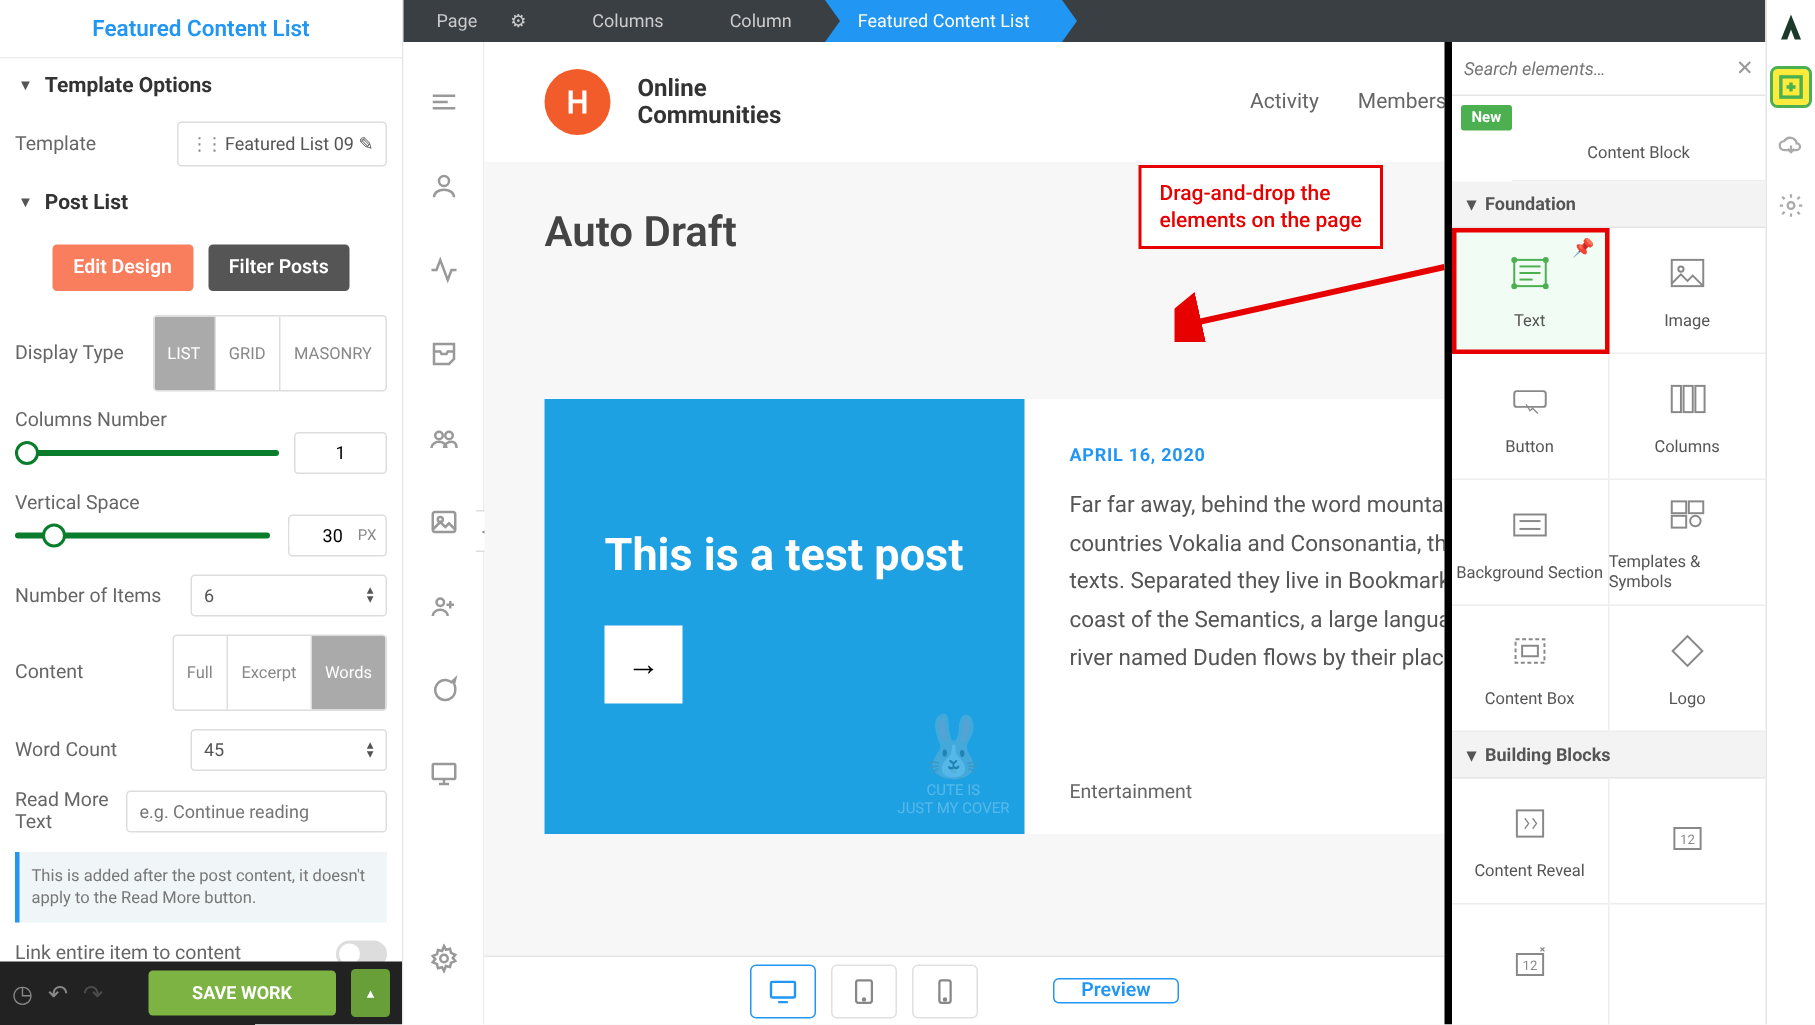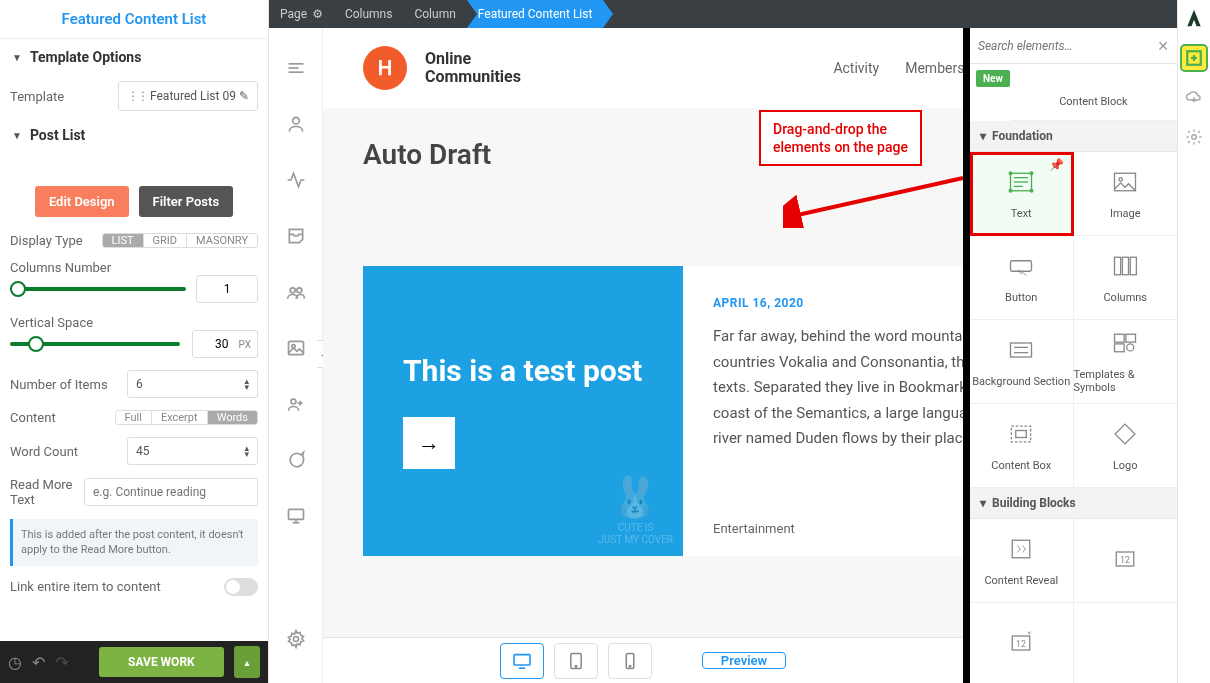--- a/index.html
+++ b/index.html
@@ -8,25 +8,25 @@
 
 .left-panel { position: absolute; left: 0; top: 0; width: 269px; height: 683px; background: #fff; border-right: 1px solid #e5e5e5; display: flex; flex-direction: column; }
 .left-header { padding: 10px; text-align: center; color: #2196F3; font-weight: 600; font-size: 15px; border-bottom: 1px solid #eee; }
 .acc-head { display: flex; align-items: center; padding: 10px 12px; font-weight: 700; font-size: 14px; color: #333; cursor: pointer; }
 .acc-head .caret { margin-right: 8px; font-size: 10px; color: #555; }
 .row { display: flex; align-items: center; padding: 6px 10px; gap: 4px; font-size: 13px; color: #666; }
 .row .label { flex: 1; }
 .template-input { flex: 0 0 140px; height: 30px; border: 1px solid #ddd; border-radius: 3px; display: flex; align-items: center; padding: 0 8px; font-size: 12px; color: #555; justify-content: space-between; }
 .template-input .dots { letter-spacing: -2px; color: #888; }
 .post-list-btns { display: flex; gap: 10px; padding: 10px; justify-content: center; }
-.btn { border: none; border-radius: 3px; padding: 8px 14px; font-size: 13px; font-weight: 600; cursor: pointer; margin-top: 23px; }
+.btn { border: none; border-radius: 3px; padding: 8px 14px; font-size: 13px; font-weight: 600; cursor: pointer; }
 .btn-orange { background: #f97e5d; color: #fff; }
 .btn-dark { background: #555; color: #fff; }
 .seg { display: flex; border: 1px solid #ddd; border-radius: 3px; overflow: hidden; }
-.seg span { padding: 0 9px; font-size: 11px; color: #888; border-right: 1px solid #ddd; cursor: pointer; }
+.seg span { padding: 18px 9px; font-size: 11px; color: #888; border-right: 1px solid #ddd; cursor: pointer; }
 .seg span:last-child { border-right: none; }
 .seg .sel { background: #aaa; color: #fff; }
 .slider-wrap { padding: 6px 10px; }
 .slider-track { height: 4px; background: #0a7d2c; border-radius: 2px; position: relative; margin: 10px 0; }
 .slider-thumb { width: 16px; height: 16px; border-radius: 50%; background: #fff; border: 2px solid #0a7d2c; position: absolute; top: -6px; }
 .num-input { width: 62px; height: 28px; border: 1px solid #ddd; border-radius: 3px; text-align: center; font-size: 12px; }
 .unit-input { display: flex; align-items: center; border: 1px solid #ddd; border-radius: 3px; height: 28px; }
 .unit-input input { border: none; width: 40px; text-align: right; padding-right: 4px; font-size: 12px; }
 .unit-input .unit { font-size: 10px; color: #888; padding: 0 6px; }
 .dropdown { flex: 1; height: 28px; border: 1px solid #ddd; border-radius: 3px; padding: 0 8px; font-size: 12px; display: flex; align-items: center; justify-content: space-between; color: #555; }
@@ -40,21 +40,21 @@
 .save-caret { background: #689f38; width: 26px; height: 32px; border-radius: 3px; display: flex; align-items: center; justify-content: center; color: #fff; cursor: pointer; font-size: 10px; }
 
 
 .icon-strip { position: absolute; left: 269px; top: 28px; width: 54px; height: 655px; background: #fff; border-right: 1px solid #eee; display: flex; flex-direction: column; align-items: center; padding-top: 30px; gap: 32px; }
 .icon-strip .sicon { color: #999; cursor: pointer; }
 .icon-strip .sicon svg { width: 20px; height: 20px; }
 .collapse-handle { position: absolute; left: 317px; top: 340px; width: 14px; height: 28px; background: #fff; border: 1px solid #ddd; border-left: none; border-radius: 0 4px 4px 0; display: flex; align-items: center; justify-content: center; font-size: 10px; color: #888; cursor: pointer; }
 
 
 .top-bar { position: absolute; left: 269px; top: 0; right: 33px; height: 28px; background: #3a3f44; display: flex; align-items: center; font-size: 12px; color: #ccc; }
-.crumb { padding: 0 11px; height: 28px; display: flex; align-items: center; gap: 5px; position: relative; cursor: pointer; }
+.crumb { padding: 0 22px; height: 28px; display: flex; align-items: center; gap: 22px; position: relative; cursor: pointer; }
 .crumb::after { content: ""; position: absolute; right: -10px; top: 0; width: 0; height: 0; border-top: 14px solid transparent; border-bottom: 14px solid transparent; border-left: 10px solid #3a3f44; z-index: 1; }
 .crumb.active { background: #2196F3; color: #fff; }
 .crumb.active::after { border-left-color: #2196F3; }
 
 
 .canvas { position: absolute; left: 323px; top: 28px; right: 33px; bottom: 0; background: #f7f7f7; overflow: hidden; }
 .site-header { height: 80px; display: flex; align-items: center; padding: 0 40px; gap: 18px; background: #fff; }
 .logo { width: 44px; height: 44px; border-radius: 50%; background: #f25b2a; display: flex; align-items: center; justify-content: center; }
 .logo-inner { color: #fff; font-weight: 900; font-size: 20px; }
 .brand { font-weight: 700; font-size: 16px; line-height: 1.1; color: #333; }
@@ -78,21 +78,21 @@
 .annot-box { position: absolute; border: 2px solid #e60000; background: #fff; padding: 8px 12px; color: #e60000; font-size: 14px; line-height: 1.3; font-weight: 500; }
 .annot-arrow { position: absolute; }
 
 
 .bottom-bar { position: absolute; left: 323px; right: 247px; bottom: 0; height: 46px; background: #fff; border-top: 1px solid #e5e5e5; display: flex; align-items: center; justify-content: center; gap: 10px; }
 .device-btn { width: 44px; height: 36px; border: 1px solid #e0e0e0; border-radius: 4px; display: flex; align-items: center; justify-content: center; cursor: pointer; color: #888; }
 .device-btn.active { color: #2196F3; border-color: #2196F3; }
 .preview-btn { margin-left: 40px; padding: 0 18px; border: 1px solid #2196F3; color: #2196F3; border-radius: 4px; background: #fff; font-weight: 600; font-size: 13px; cursor: pointer; }
 
 
-.right-panel { position: absolute; right: 33px; top: 28px; width: 214px; bottom: 0; background: #fff; border-left: 7px solid #000000; overflow-y: hidden; }
+.right-panel { position: absolute; right: 33px; top: 28px; width: 214px; bottom: 0; background: #fff; border-left: 5px solid #000000; overflow-y: hidden; }
 .search-row { height: 36px; border-bottom: 1px solid #e5e5e5; display: flex; align-items: center; padding: 0 8px; }
 .search-row input { flex: 1; border: none; outline: none; font-size: 12px; font-style: italic; color: #888; }
 .search-row .close { color: #999; cursor: pointer; font-size: 14px; }
 .new-badge { background: #4CAF50; color: #fff; font-size: 10px; font-weight: 700; padding: 3px 7px; border-radius: 2px; margin: 6px 0 0 6px; display: inline-block; }
 .cat-head { background: #f3f3f3; padding: 8px 10px; font-size: 12px; font-weight: 700; color: #555; display: flex; align-items: center; gap: 6px; cursor: pointer; border-bottom: 1px solid #e5e5e5; }
 .elem-grid { display: grid; grid-template-columns: 1fr 1fr; }
 .elem-cell { height: 84px; border-right: 1px solid #eee; border-bottom: 1px solid #eee; display: flex; flex-direction: column; align-items: center; justify-content: center; gap: 8px; cursor: grab; font-size: 11px; color: #555; }
 .elem-cell:nth-child(2n) { border-right: none; }
 .elem-cell .eicon { color: #888; }
 .elem-cell .eicon svg { width: 28px; height: 28px; }

